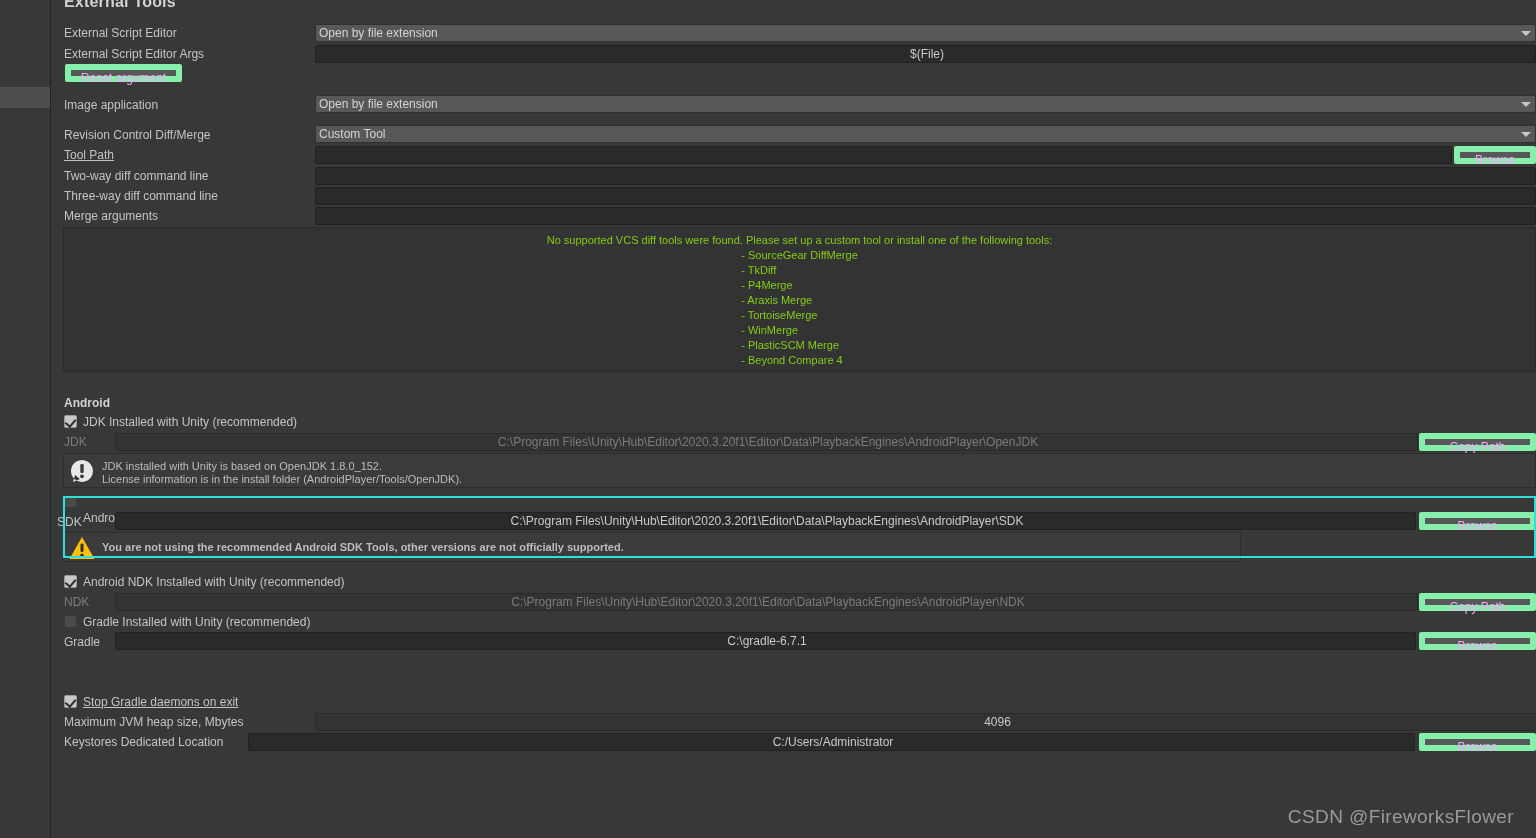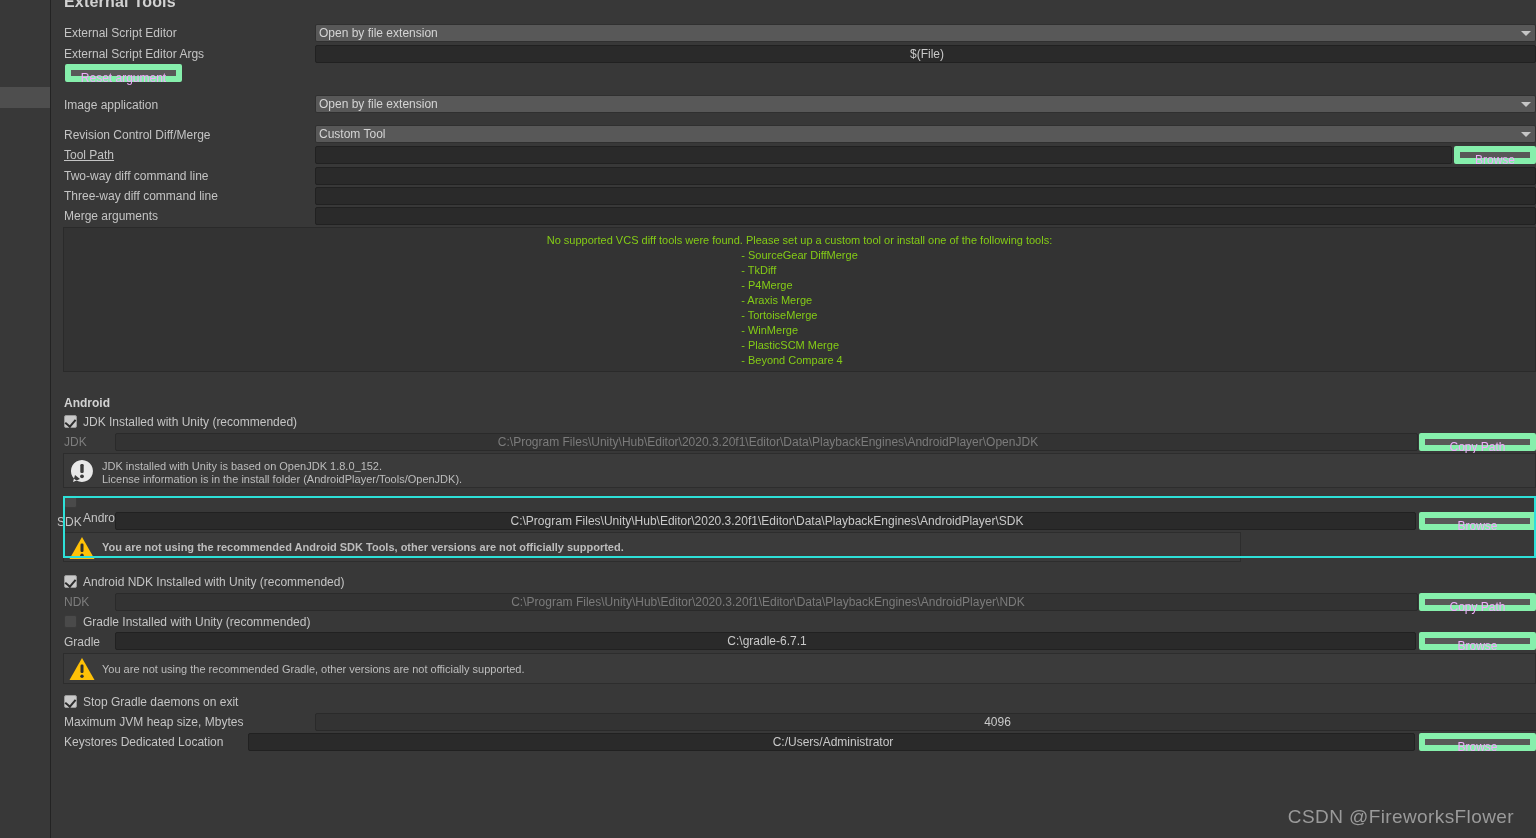--- a/index.html
+++ b/index.html
@@ -234,33 +234,25 @@
 
   <div class="cb off" style="left:13px;top:615px;"></div>
   <div class="lbl" style="left:32px;top:612px;">Gradle Installed with Unity (recommended)</div>
 
   <div class="lbl" style="left:13px;top:632px;">Gradle</div>
   <div class="field" style="left:64px;top:632px;width:1301px;">
     <span>C:\gradle-6.7.1</span>
   </div>
   <div class="btn" style="left:1368px;top:632px;width:117px;">Browse</div>
 
-  <div class="helpbox" style="left:12px;top:653px;width:1473px;height:31px;">
-    <svg class="ico-warn" style="left:5px;top:3px;" viewBox="0 0 26 24">
-      <path d="M13 1 L25.5 23 L0.5 23 Z" fill="#ffc107"></path>
-      <rect x="11.5" y="7.5" width="3" height="8.5" rx="1.2" fill="#2e2e2e"></rect>
-      <circle cx="13" cy="19.3" r="1.7" fill="#2e2e2e"></circle>
-    </svg>
-    <div class="helptxt" style="left:38px;top:9px;">You are not using the recommended Gradle, other versions are not officially supported.</div>
-  </div>
 
   <div class="cb" style="left:13px;top:695px;">
     <span class="tick"></span>
   </div>
-  <div class="lbl" style="left:32px;top:692px;">Stop Gradle daemons on exit</div>
+  <div class="lbl" style="left:32px;top:692px;text-decoration:underline;">Stop Gradle daemons on exit</div>
 
   <div class="lbl" style="left:13px;top:712px;">Maximum JVM heap size, Mbytes</div>
   <div class="field plain" style="left:264px;top:713px;width:1362px;">
     <span>4096</span>
   </div>
 
   <div class="lbl" style="left:13px;top:732px;">Keystores Dedicated Location</div>
   <div class="field" style="left:197px;top:733px;width:1167px;">
     <span>C:/Users/Administrator</span>
   </div>

